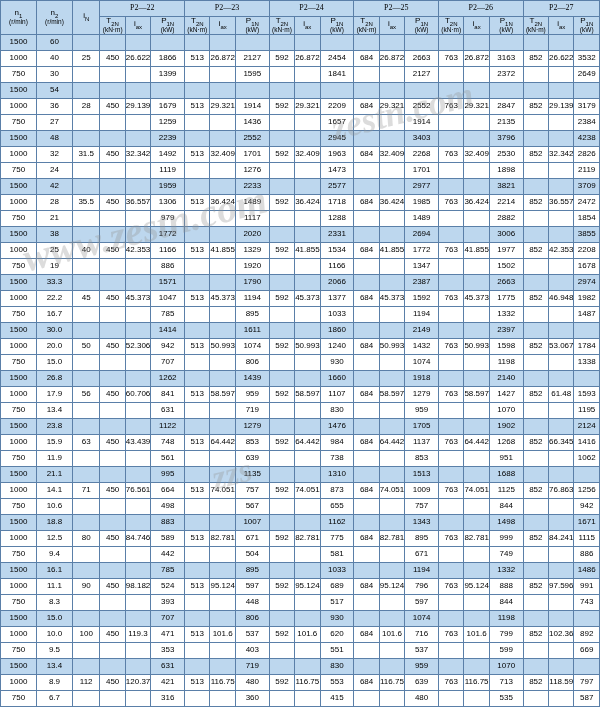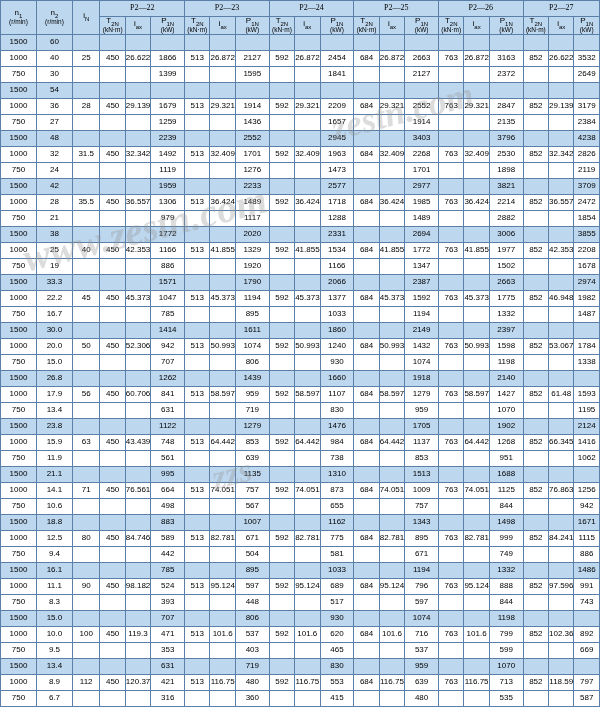--- a/index.html
+++ b/index.html
@@ -1075,21 +1075,21 @@
           <td>9.5</td>
           <td></td>
           <td></td>
           <td></td>
           <td>353</td>
           <td></td>
           <td></td>
           <td>403</td>
           <td></td>
           <td></td>
-          <td>465</td>
+          <td>551</td>
           <td></td>
           <td></td>
           <td>537</td>
           <td></td>
           <td></td>
           <td>599</td>
           <td></td>
           <td></td>
           <td>669</td>
         </tr>

